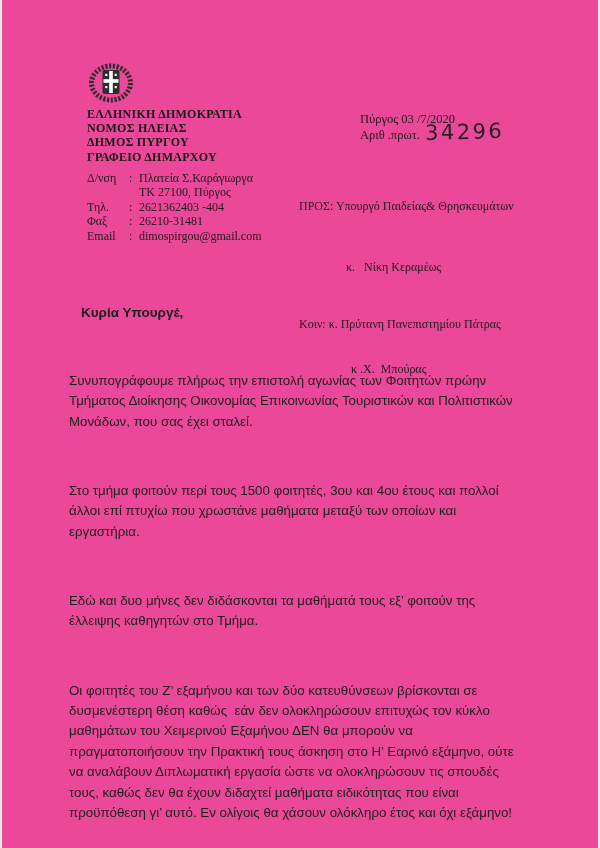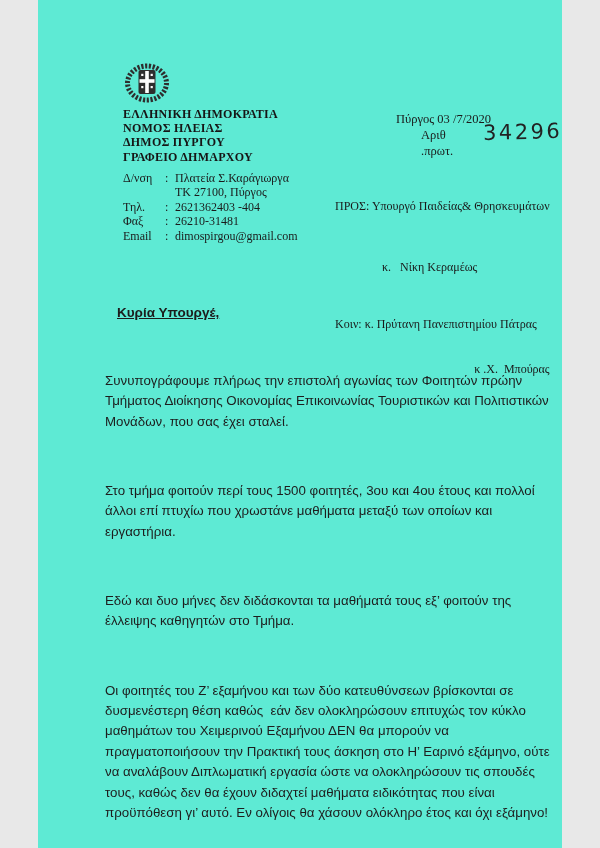--- a/index.html
+++ b/index.html
@@ -1,50 +1,50 @@
 <!DOCTYPE html>
 <html><head>
 <meta charset="utf-8">
 <style>
   html,body{margin:0;padding:0;background:#e8e8e8;}
   .page{
-    position:relative;width:524px;height:848px;margin:0 auto;
-    background:#5eead4;overflow:hidden;
+    position:relative;width:596px;height:848px;margin:0 auto;
+    background:#ec4899;overflow:hidden;
     font-family:"Liberation Serif",serif;color:#1a1a1a;
   }
   
   .emblem{position:absolute;left:86px;top:63px;width:46px;height:42px;}
   
   .org{position:absolute;left:85px;top:107px;
        font:700 12px "Liberation Serif",serif;line-height:14.2px;
        letter-spacing:.25px;color:#161616;}
   
   .ref{position:absolute;left:358px;top:111px;
        font:400 12.5px "Liberation Serif",serif;line-height:16px;color:#1a1a1a;}
-  .protline{display:flex;align-items:flex-start;margin-left:25px;}
+  .protline{display:flex;align-items:flex-start;}
   .hand{
     font-family:"DejaVu Sans",sans-serif;font-size:21px;font-weight:400;
     letter-spacing:2.5px;margin-left:5px;display:inline-block;
     transform:rotate(-1.5deg);position:relative;top:-3px;color:#222;
   }
   
   .contact{position:absolute;left:85px;top:171px;
        font:400 12px "Liberation Serif",serif;line-height:14.4px;color:#1a1a1a;}
   .c-row{display:grid;grid-template-columns:42px 10px auto;}
   .c-underline{}
   
   .recipients{position:absolute;left:297px;top:169px;
        font:400 12px "Liberation Serif",serif;line-height:14.8px;
        color:#1a1a1a;white-space:pre-wrap;}
   .r-indent-to{margin-left:47px;margin-top:17px;}
   .r-cc{margin-top:13px;}
-  .r-indent-cc{margin-left:52px;text-align:right;}
+  .r-indent-cc{margin-left:52px;}
   
   .salutation{position:absolute;left:79px;top:305px;
-       font:700 13.5px "Liberation Sans",sans-serif;color:#1c1c1c;text-decoration:underline;}
+       font:700 13.5px "Liberation Sans",sans-serif;color:#1c1c1c;}
   .bodytext{position:absolute;left:67px;top:330px;width:470px;
        font:400 13.3px "Liberation Sans",sans-serif;line-height:20.4px;
        color:#1d1d1d;white-space:pre-wrap;}
   .bodytext p{margin:0 12px 8px 0;}
 </style>
 </head>
 <body>
 
 <div class="page">
 

